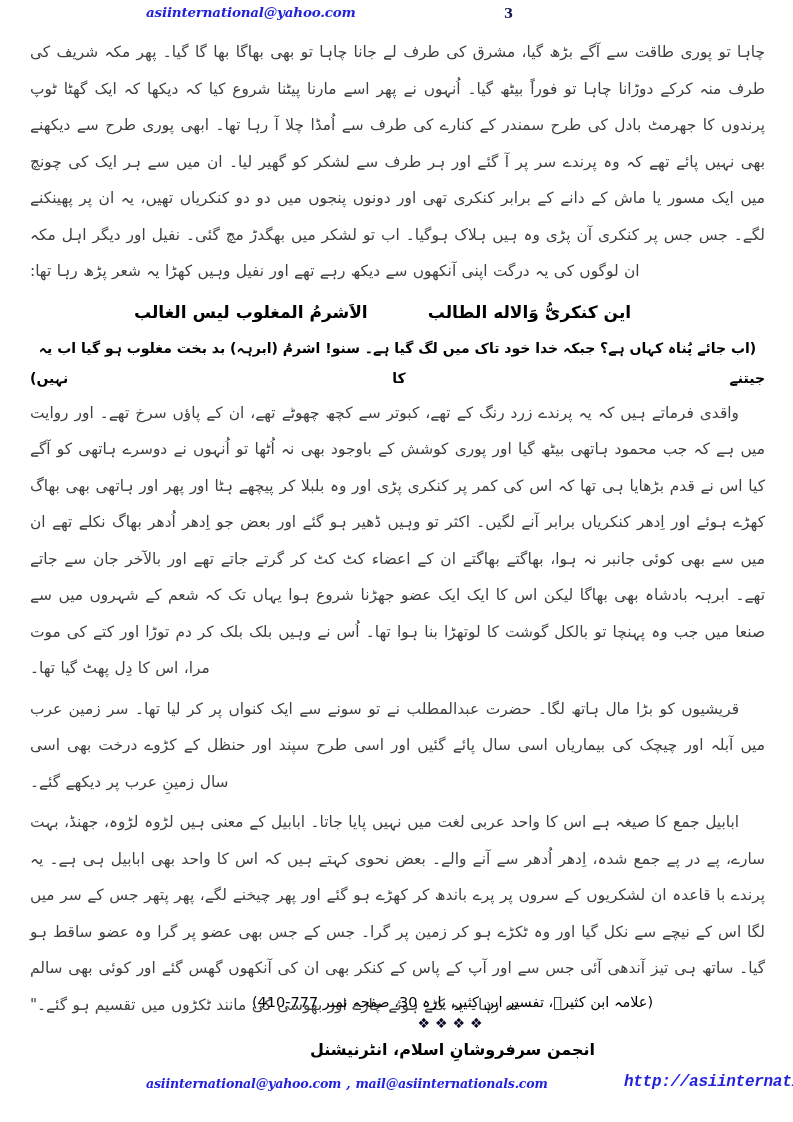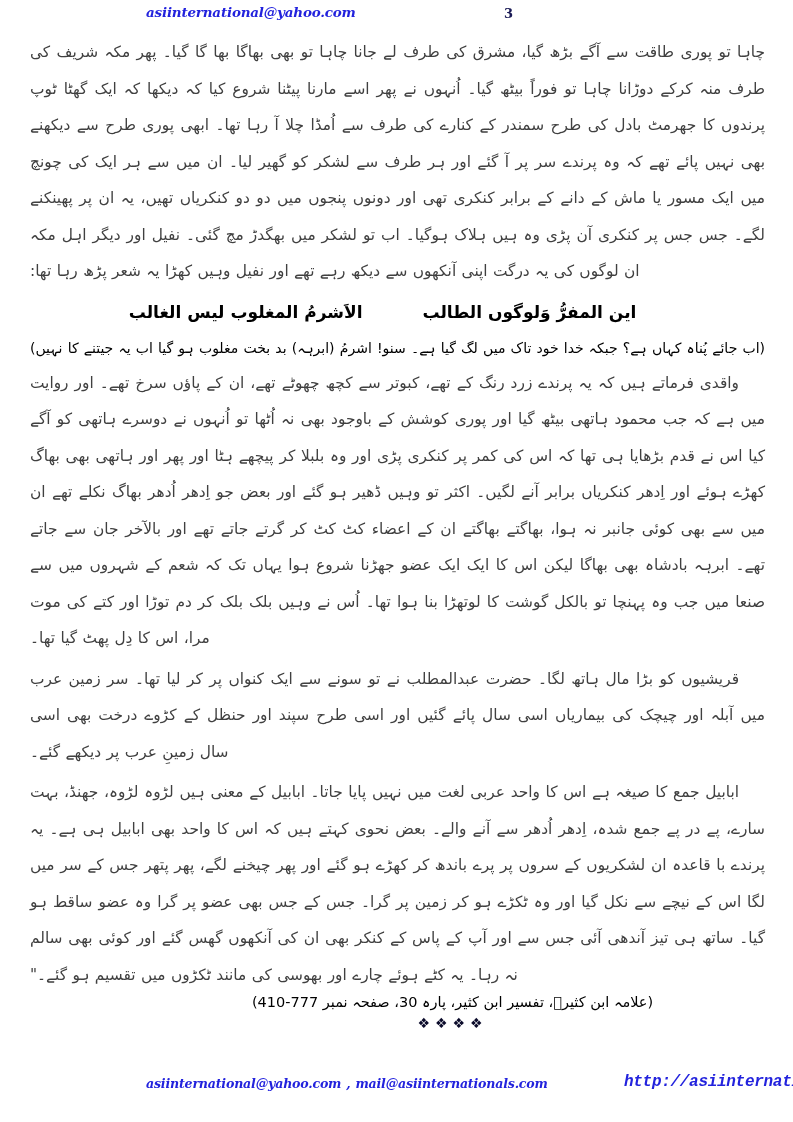--- a/index.html
+++ b/index.html
@@ -109,20 +109,21 @@
     direction: rtl;
     font-weight: bold;
   }
   .couplet-translation {
     margin-top: 6px;
     text-align: center;
     font-family: "DejaVu Sans", sans-serif;
     font-size: 14px;
     line-height: 30px;
     direction: rtl;
+    font-weight: bold;
   }
 
   
   .citation {
     position: absolute;
     left: 0;
     right: 0;
     top: 990px;
     text-align: center;
     direction: rtl;
@@ -201,40 +202,41 @@
     <div class="header-email">asiinternational@yahoo.com</div>
     <div class="page-number">3</div>
   </div>
 
   <div class="body-area">
 
     <p class="urdu-para last-line-left">چاہا تو پوری طاقت سے آگے بڑھ گیا، مشرق کی طرف لے جانا چاہا تو بھی بھاگا بھا گا گیا۔ پھر مکہ شریف کی طرف منہ کرکے دوڑانا چاہا تو فوراً بیٹھ گیا۔ اُنہوں نے پھر اسے مارنا پیٹنا شروع کیا کہ دیکھا کہ ایک گھٹا ٹوپ پرندوں کا جھرمٹ بادل کی طرح سمندر کے کنارے کی طرف سے اُمڈا چلا آ رہا تھا۔ ابھی پوری طرح سے دیکھنے بھی نہیں پائے تھے کہ وہ پرندے سر پر آ گئے اور ہر طرف سے لشکر کو گھیر لیا۔ ان میں سے ہر ایک کی چونچ میں ایک مسور یا ماش کے دانے کے برابر کنکری تھی اور دونوں پنجوں میں دو دو کنکریاں تھیں، یہ ان پر پھینکنے لگے۔ جس جس پر کنکری آن پڑی وہ ہیں ہلاک ہوگیا۔ اب تو لشکر میں بھگدڑ مچ گئی۔ نفیل اور دیگر اہل مکہ ان لوگوں کی یہ درگت اپنی آنکھوں سے دیکھ رہے تھے اور نفیل وہیں کھڑا یہ شعر پڑھ رہا تھا:</p>
 
     <div class="couplet-block">
       <div class="couplet-line">
-        <span class="hemistich">اين المفرُّ وَلوگوں الطالب</span>
+        <span class="hemistich">اين کنکریُّ وَالاله الطالب</span>
         <span class="hemistich">الاَشرمُ المغلوب ليس الغالب</span>
       </div>
       <div class="couplet-translation">(اب جائے پُناہ کہاں ہے؟ جبکہ خدا خود تاک میں لگ گیا ہے۔ سنو! اشرمُ (ابرہہ) بد بخت مغلوب ہو گیا اب یہ جیتنے کا نہیں)</div>
     </div>
 
     <p class="urdu-para indent last-line-left">واقدی فرماتے ہیں کہ یہ پرندے زرد رنگ کے تھے، کبوتر سے کچھ چھوٹے تھے، ان کے پاؤں سرخ تھے۔ اور روایت میں ہے کہ جب محمود ہاتھی بیٹھ گیا اور پوری کوشش کے باوجود بھی نہ اُٹھا تو اُنہوں نے دوسرے ہاتھی کو آگے کیا اس نے قدم بڑھایا ہی تھا کہ اس کی کمر پر کنکری پڑی اور وہ بلبلا کر پیچھے ہٹا اور پھر اور ہاتھی بھی بھاگ کھڑے ہوئے اور اِدھر کنکریاں برابر آنے لگیں۔ اکثر تو وہیں ڈھیر ہو گئے اور بعض جو اِدھر اُدھر بھاگ نکلے تھے ان میں سے بھی کوئی جانبر نہ ہوا، بھاگتے بھاگتے ان کے اعضاء کٹ کٹ کر گرتے جاتے تھے اور بالآخر جان سے جاتے تھے۔ ابرہہ بادشاہ بھی بھاگا لیکن اس کا ایک ایک عضو جھڑنا شروع ہوا یہاں تک کہ شعم کے شہروں میں سے صنعا میں جب وہ پہنچا تو بالکل گوشت کا لوتھڑا بنا ہوا تھا۔ اُس نے وہیں بلک بلک کر دم توڑا اور کتے کی موت مرا، اس کا دِل پھٹ گیا تھا۔</p>
 
     <p class="urdu-para indent last-line-left">قریشیوں کو بڑا مال ہاتھ لگا۔ حضرت عبدالمطلب نے تو سونے سے ایک کنواں پر کر لیا تھا۔ سر زمین عرب میں آبلہ اور چیچک کی بیماریاں اسی سال پائے گئیں اور اسی طرح سپند اور حنظل کے کڑوے درخت بھی اسی سال زمینِ عرب پر دیکھے گئے۔</p>
 
     <p class="urdu-para indent last-line-left">ابابیل جمع کا صیغہ ہے اس کا واحد عربی لغت میں نہیں پایا جاتا۔ ابابیل کے معنی ہیں لڑوہ لڑوہ، جھنڈ، بہت سارے، پے در پے جمع شدہ، اِدھر اُدھر سے آنے والے۔ بعض نحوی کہتے ہیں کہ اس کا واحد بھی ابابیل ہی ہے۔ یہ پرندے با قاعدہ ان لشکریوں کے سروں پر پرے باندھ کر کھڑے ہو گئے اور پھر چیخنے لگے، پھر پتھر جس کے سر میں لگا اس کے نیچے سے نکل گیا اور وہ ٹکڑے ہو کر زمین پر گرا۔ جس کے جس بھی عضو پر گرا وہ عضو ساقط ہو گیا۔ ساتھ ہی تیز آندھی آئی جس سے اور آپ کے پاس کے کنکر بھی ان کی آنکھوں گھس گئے اور کوئی بھی سالم نہ رہا۔ یہ کٹے ہوئے چارے اور بھوسی کی مانند ٹکڑوں میں تقسیم ہو گئے۔"</p>
 
   </div>
 
   <div class="citation">(علامہ ابن کثیرؒ،    تفسیر ابن کثیر، پارہ 30،  صفحہ نمبر 777-410)</div>
 
   <div class="ornaments">
     <span>❖</span><span>❖</span><span>❖</span><span>❖</span>
   </div>
 
+  <div class="org-name">انجمن سرفروشانِ اسلام، انٹرنیشنل</div>
 
   <div class="footer-links">
     <div class="footer-left">
       <span>asiinternational@yahoo.com</span><span class="sep">,</span><span>mail@asiinternationals.com</span>
     </div>
     <div class="footer-url">http://asiinternationals.com</div>
   </div>
 
 </div>
 

